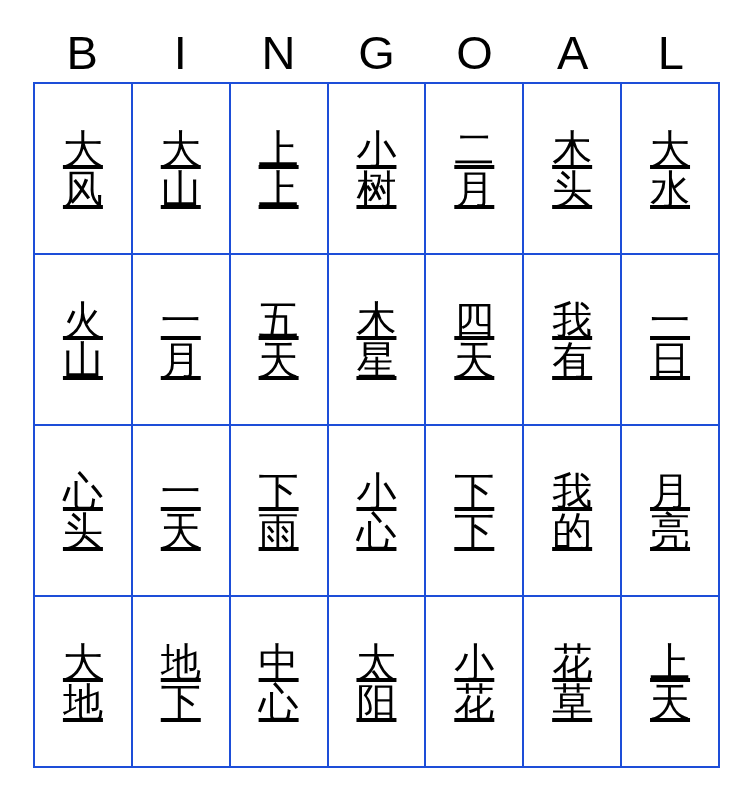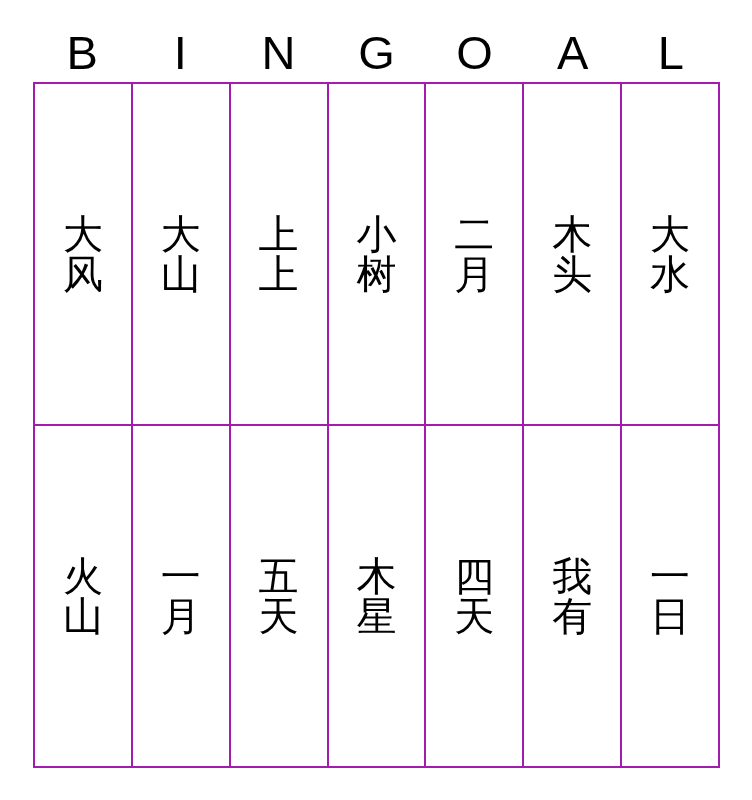--- a/index.html
+++ b/index.html
@@ -34,29 +34,30 @@
     font-weight: 400;
     color: #000000;
   }
   table.bingo-grid {
     border-collapse: collapse;
     table-layout: fixed;
     width: 687px;
     height: 686px;
   }
   table.bingo-grid td {
-    border: 2px solid #a21caf;
+    border: 2px solid #1d4ed8;
     text-align: center;
     vertical-align: middle;
     font-size: 40px;
     line-height: 1;
     padding: 16px;
     background: #ffffff;
     cursor: pointer;
     letter-spacing: 0px;
+    text-decoration: underline;
   }
 </style>
 </head>
 <body>
 
 <div class="bingo-card">
 
   <div class="card-title">
     <span>B</span>
     <span>I</span>
@@ -80,16 +81,34 @@
       </tr>
       <tr>
         <td>火山</td>
         <td>一月</td>
         <td>五天</td>
         <td>木星</td>
         <td>四天</td>
         <td>我有</td>
         <td>一日</td>
       </tr>
+      <tr>
+        <td>心头</td>
+        <td>一天</td>
+        <td>下雨</td>
+        <td>小心</td>
+        <td>下下</td>
+        <td>我的</td>
+        <td>月亮</td>
+      </tr>
+      <tr>
+        <td>大地</td>
+        <td>地下</td>
+        <td>中心</td>
+        <td>太阳</td>
+        <td>小花</td>
+        <td>花草</td>
+        <td>上天</td>
+      </tr>
     </tbody>
   </table>
 
 </div>
 
 </body></html>

